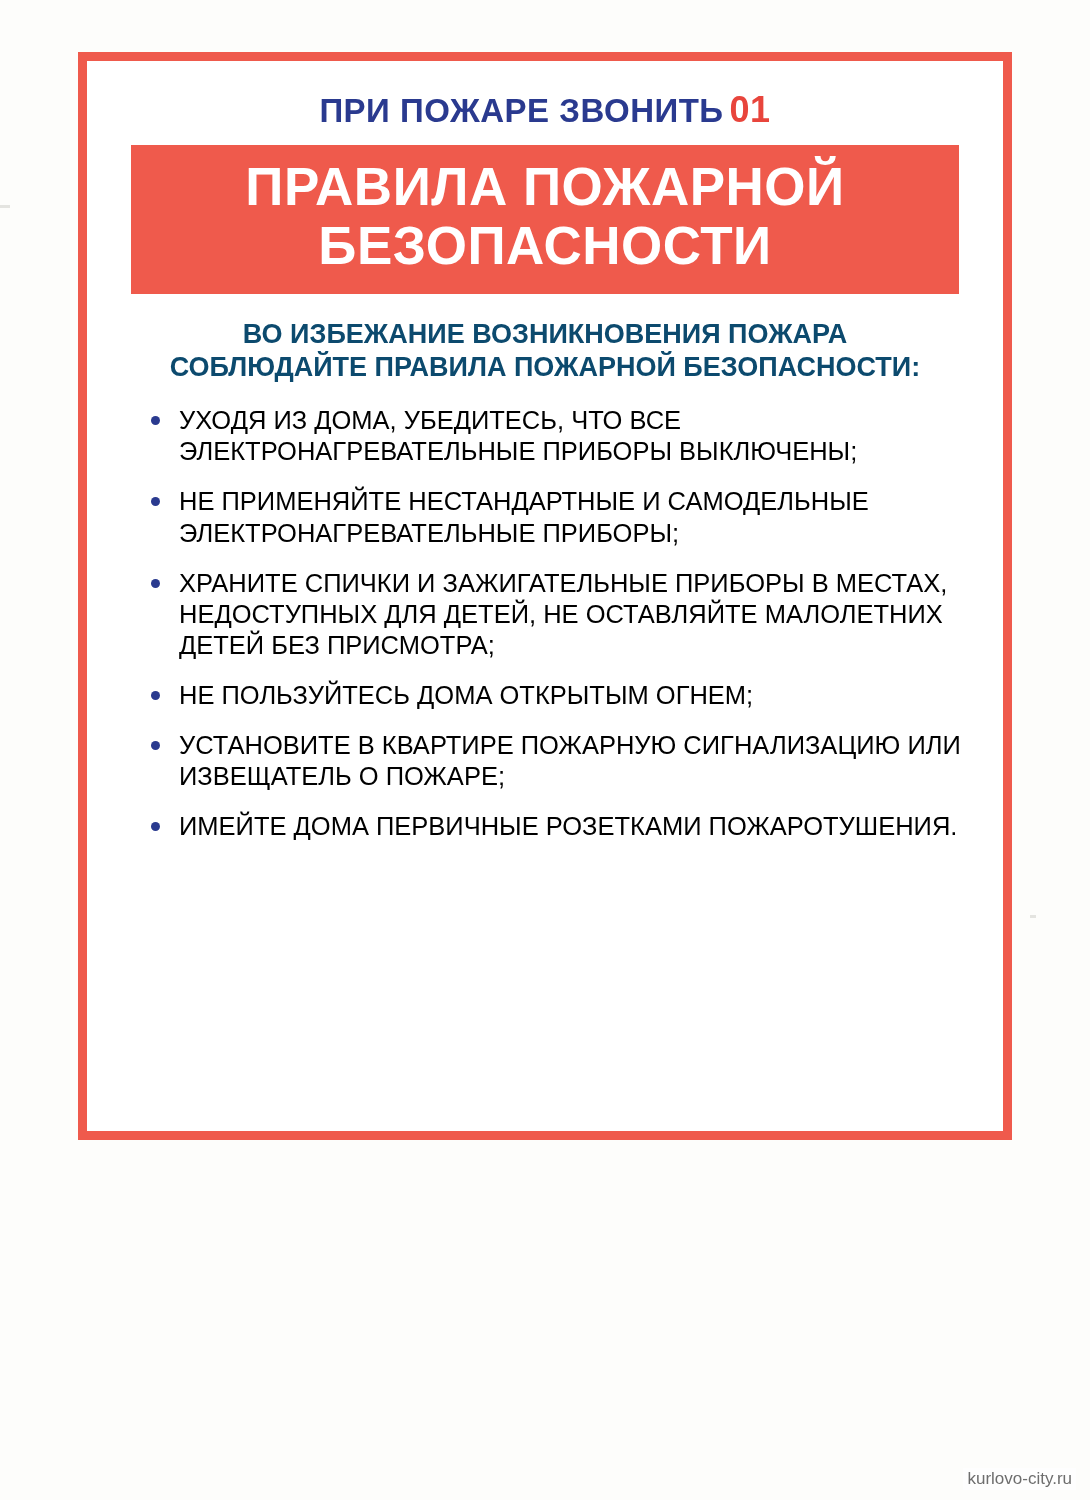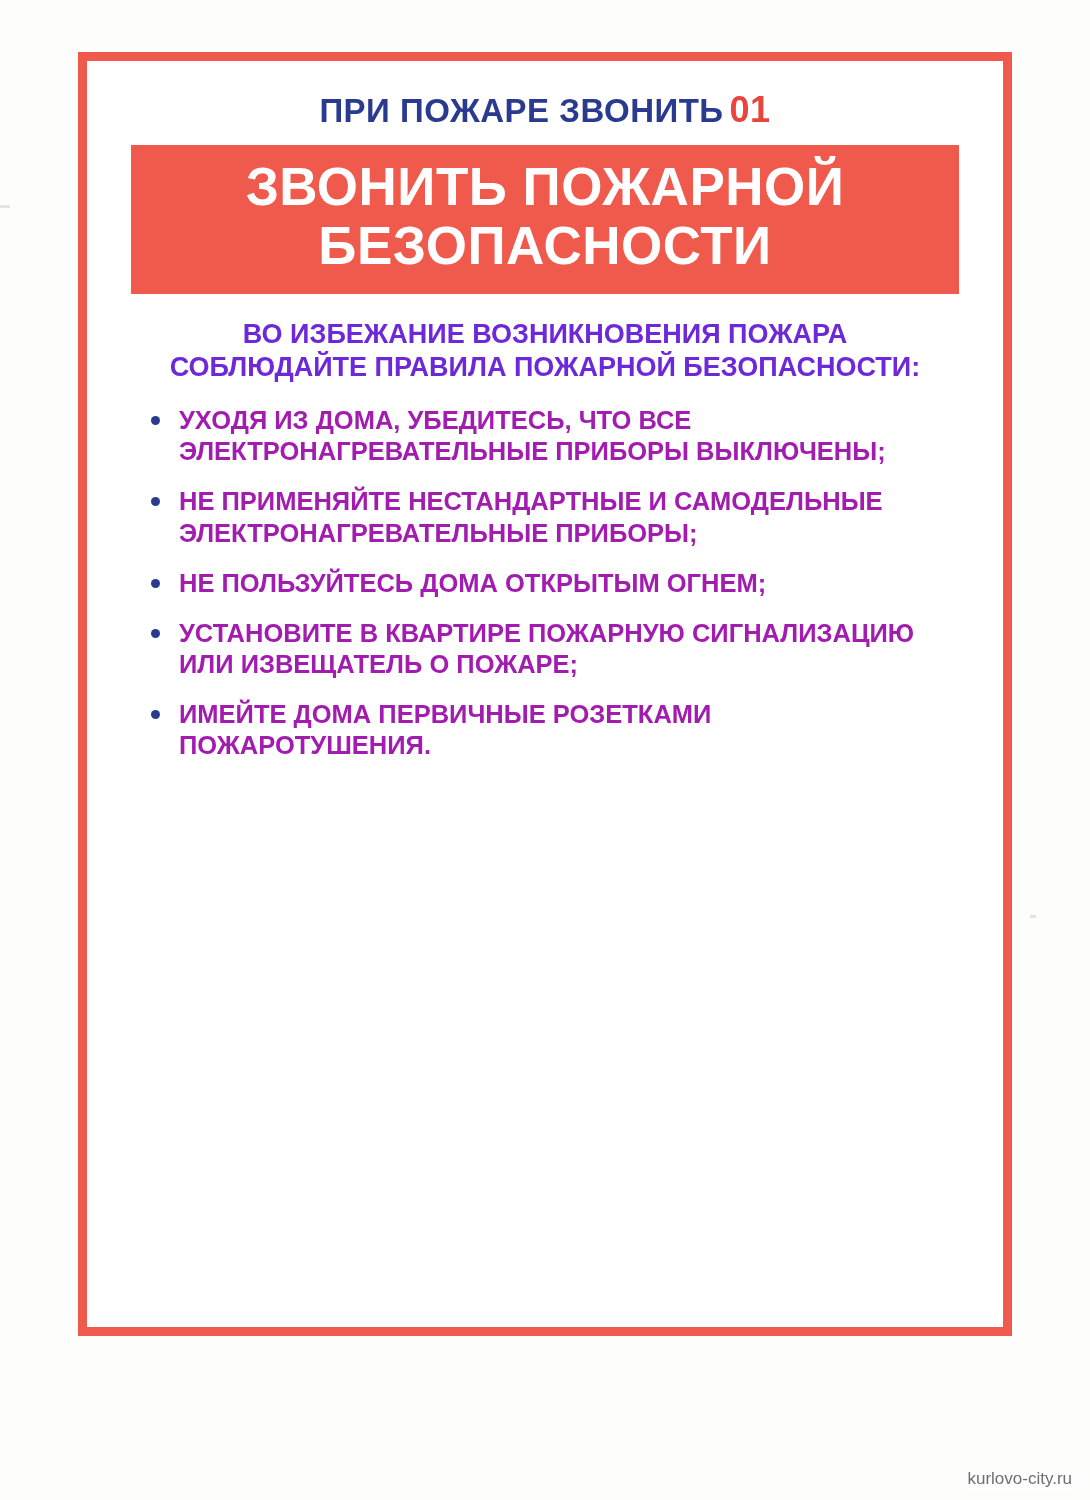--- a/index.html
+++ b/index.html
@@ -21,21 +21,21 @@
     inset: 0;
     background: #fdfdfb;
   }
 
   
   .poster-frame {
     position: absolute;
     left: 78px;
     top: 52px;
     width: 934px;
-    height: 1284px;
+    height: 1088px;
     border: 9px solid #ef5a4c;
     box-sizing: border-box;
     background: #ffffff;
   }
 
   .poster-inner {
     position: absolute;
     left: 20px;
     right: 20px;
     top: 18px;
@@ -71,37 +71,37 @@
     font-size: 53px;
     font-weight: bold;
     line-height: 1.12;
     letter-spacing: 0.5px;
     white-space: nowrap;
   }
 
   
   .subtitle {
     text-align: center;
-    color: #6d28d9;
+    color: #0c4a6e;
     font-weight: bold;
     font-size: 27px;
     line-height: 1.25;
     margin: 24px 40px 20px 40px;
   }
 
   
   .rules {
     margin: 0 16px 0 32px;
     padding: 0;
     list-style: none;
   }
   .rules li {
     position: relative;
-    color: #a21caf;
-    font-weight: bold;
+    color: #000000;
+    font-weight: normal;
     font-size: 25.5px;
     line-height: 1.22;
     margin-bottom: 19px;
     padding-left: 40px;
   }
   .rules li .dot {
     position: absolute;
     left: 12px;
     top: 11px;
     width: 9px;
@@ -139,29 +139,30 @@
   <div class="scan-mark mark-b"></div>
 
   <div class="poster-frame">
     <div class="poster-inner">
 
       <div class="call-line">
         <span>ПРИ ПОЖАРЕ ЗВОНИТЬ</span><span class="num">01</span>
       </div>
 
       <div class="title-banner">
-        <div class="line">ЗВОНИТЬ ПОЖАРНОЙ</div>
+        <div class="line">ПРАВИЛА ПОЖАРНОЙ</div>
         <div class="line">БЕЗОПАСНОСТИ</div>
       </div>
 
       <div class="subtitle">ВО ИЗБЕЖАНИЕ ВОЗНИКНОВЕНИЯ ПОЖАРА СОБЛЮДАЙТЕ ПРАВИЛА ПОЖАРНОЙ БЕЗОПАСНОСТИ:</div>
 
       <ul class="rules">
         <li><span class="dot"></span><span>УХОДЯ ИЗ ДОМА, УБЕДИТЕСЬ, ЧТО ВСЕ ЭЛЕКТРОНАГРЕВАТЕЛЬНЫЕ ПРИБОРЫ ВЫКЛЮЧЕНЫ;</span></li>
         <li><span class="dot"></span><span>НЕ ПРИМЕНЯЙТЕ НЕСТАНДАРТНЫЕ И САМОДЕЛЬНЫЕ ЭЛЕКТРОНАГРЕВАТЕЛЬНЫЕ ПРИБОРЫ;</span></li>
+        <li><span class="dot"></span><span>ХРАНИТЕ СПИЧКИ И ЗАЖИГАТЕЛЬНЫЕ ПРИБОРЫ В МЕСТАХ, НЕДОСТУПНЫХ ДЛЯ ДЕТЕЙ, НЕ ОСТАВЛЯЙТЕ МАЛОЛЕТНИХ ДЕТЕЙ БЕЗ ПРИСМОТРА;</span></li>
         <li><span class="dot"></span><span>НЕ ПОЛЬЗУЙТЕСЬ ДОМА ОТКРЫТЫМ ОГНЕМ;</span></li>
         <li><span class="dot"></span><span>УСТАНОВИТЕ В КВАРТИРЕ ПОЖАРНУЮ СИГНАЛИЗАЦИЮ ИЛИ ИЗВЕЩАТЕЛЬ О ПОЖАРЕ;</span></li>
         <li><span class="dot"></span><span>ИМЕЙТЕ ДОМА ПЕРВИЧНЫЕ РОЗЕТКАМИ ПОЖАРОТУШЕНИЯ.</span></li>
       </ul>
 
     </div>
   </div>
 
   <div class="watermark">kurlovo-city.ru</div>
 </div>

